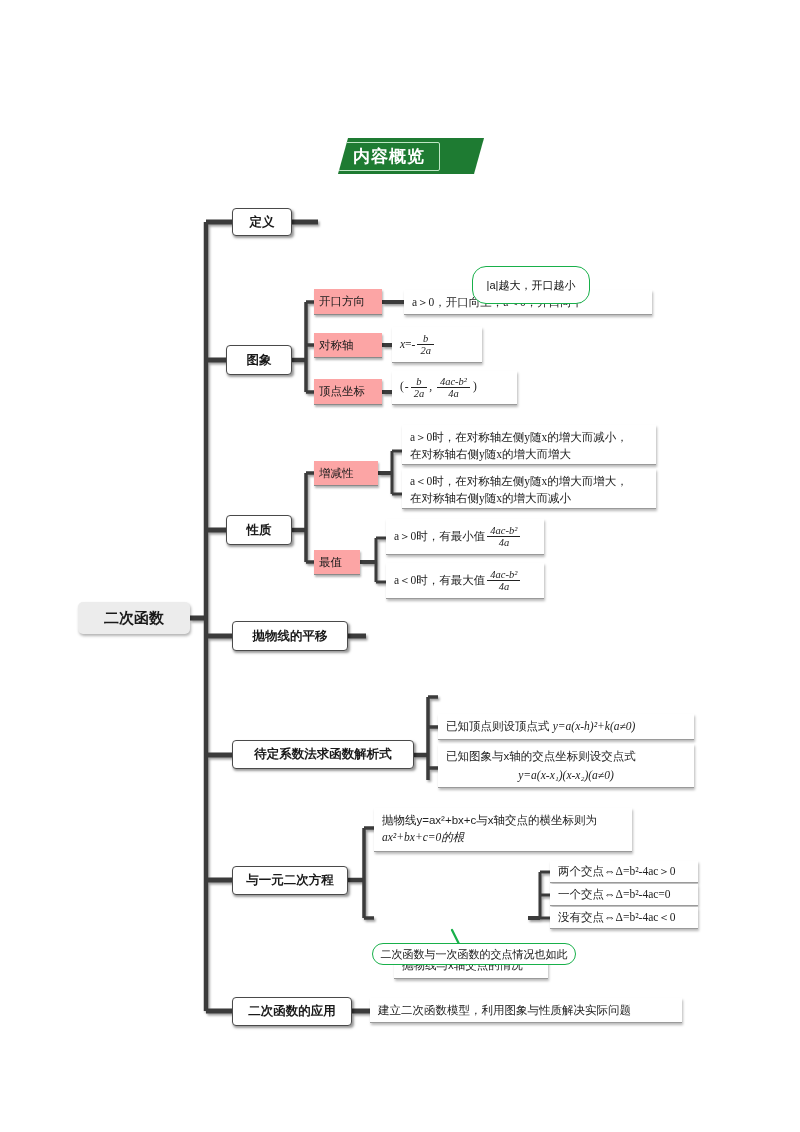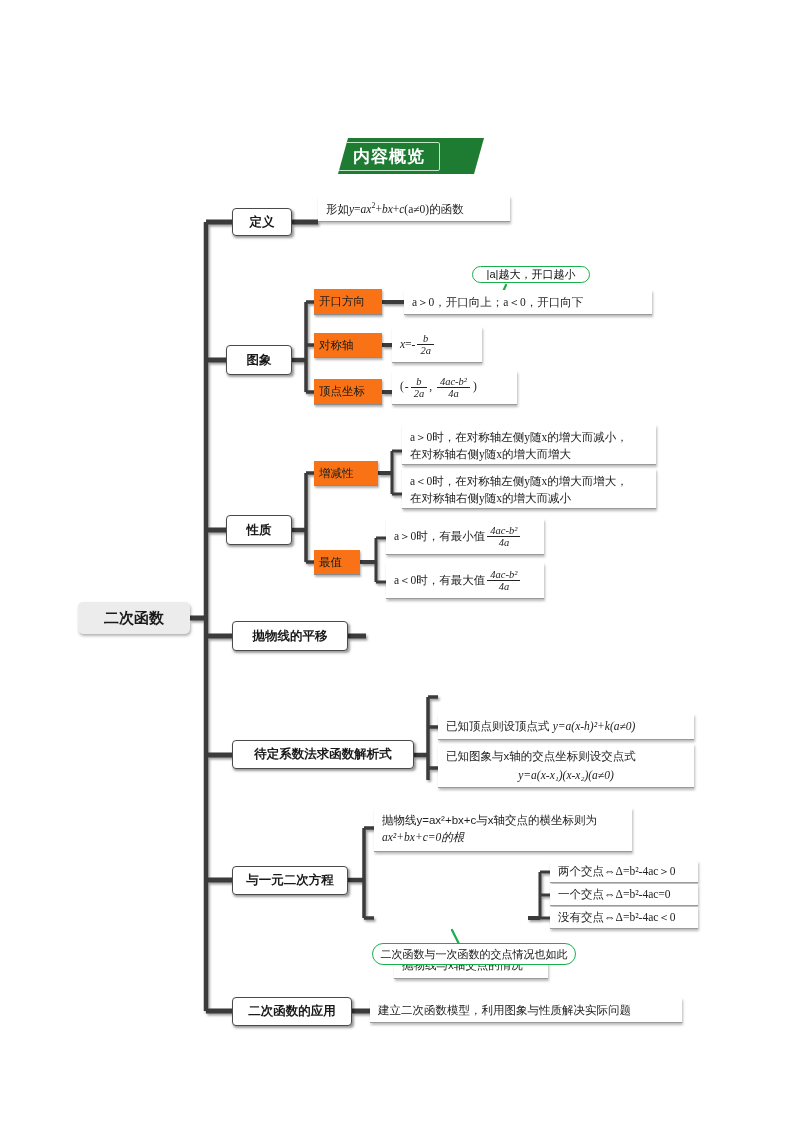--- a/index.html
+++ b/index.html
@@ -51,21 +51,21 @@
     font-size:12.5px;font-weight:bold;
     box-shadow:1.5px 2px 2.5px rgba(0,0,0,0.40);
     box-sizing:border-box;
     white-space:nowrap;
     text-align:center;
   }
 
   
   .sublabel{
     position:absolute;
-    background:#f97316;
+    background:#fca5a5;
     border-bottom:1px solid #8a8a8a;
     display:flex;align-items:center;
     padding-left:5px;
     font-size:11.5px;
     box-shadow:1px 1.5px 2px rgba(0,0,0,0.30);
     box-sizing:border-box;
     white-space:nowrap;
   }
 
   
@@ -214,25 +214,20 @@
   </div>
 
   <div class="branch" style="left:232px;top:866px;width:116px;height:29px;">
     <span>与一元二次方程</span>
   </div>
 
   <div class="branch" style="left:232px;top:997px;width:120px;height:29px;">
     <span>二次函数的应用</span>
   </div>
 
-  <div class="leaf" style="left:318px;top:196px;width:192px;height:26px;">
-    <span>
-      <span>形如</span><span class="mi">y</span><span class="mn">=</span><span class="mi">ax</span><sup class="mn">2</sup><span class="mn">+</span><span class="mi">bx</span><span class="mn">+</span><span class="mi">c</span><span class="mn">(a≠0)</span><span>的函数</span>
-    </span>
-  </div>
 
   <div class="sublabel" style="left:314px;top:289px;width:68px;height:26px;">
     <span>开口方向</span>
   </div>
   <div class="sublabel" style="left:314px;top:333px;width:68px;height:25px;">
     <span>对称轴</span>
   </div>
   <div class="sublabel" style="left:314px;top:379px;width:68px;height:26px;text-align:right;">
     <span>顶点坐标</span>
   </div>
@@ -247,21 +242,21 @@
     </span>
   </div>
 
   <div class="leaf" style="left:392px;top:371px;width:125px;height:34px;">
     <span style="font-family:'Liberation Serif',serif;">
       ( -<span class="frac"><span class="num mi">b</span><span class="den mi">2a</span></span>,
       <span class="frac"><span class="num mi">4ac-b²</span><span class="den mi">4a</span></span> )
     </span>
   </div>
 
-  <div class="callout" style="left:472px;top:266px;width:118px;height:17px;">
+  <div class="callout" style="left:472px;top:266px;width:118px;height:38px;">
     <span>|a|越大，开口越小</span>
   </div>
 
   <div class="sublabel" style="left:314px;top:461px;width:64px;height:25px;">
     <span>增减性</span>
   </div>
   <div class="sublabel" style="left:314px;top:550px;width:46px;height:25px;">
     <span>最值</span>
   </div>
 

